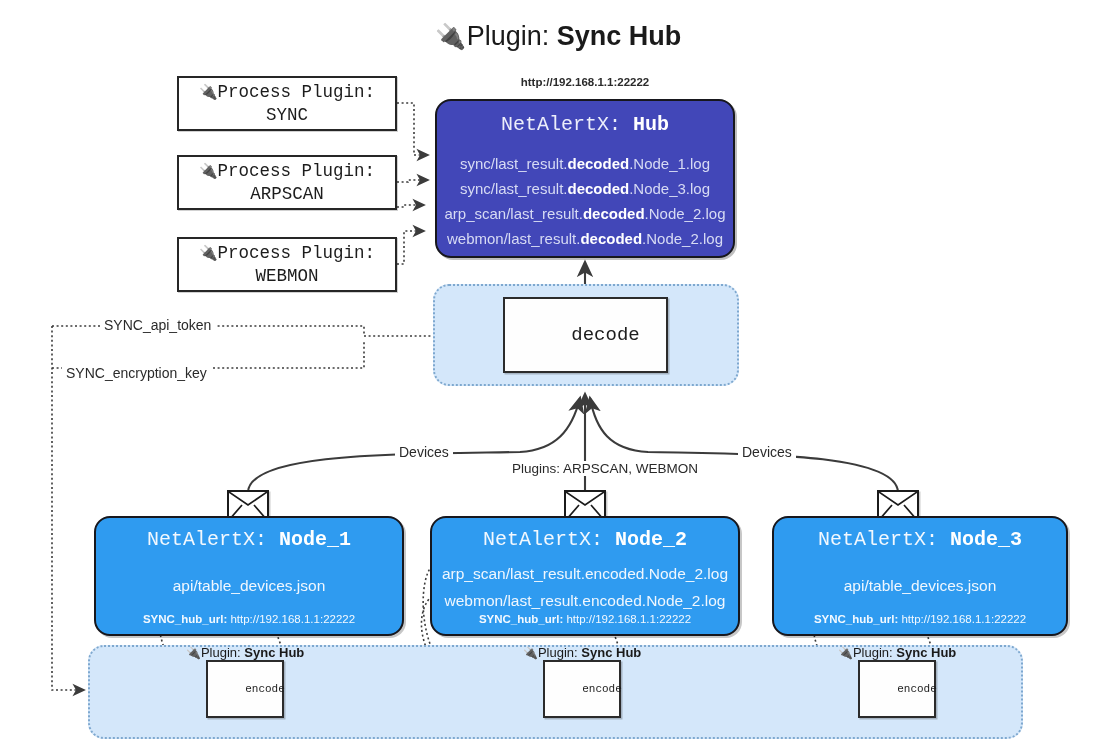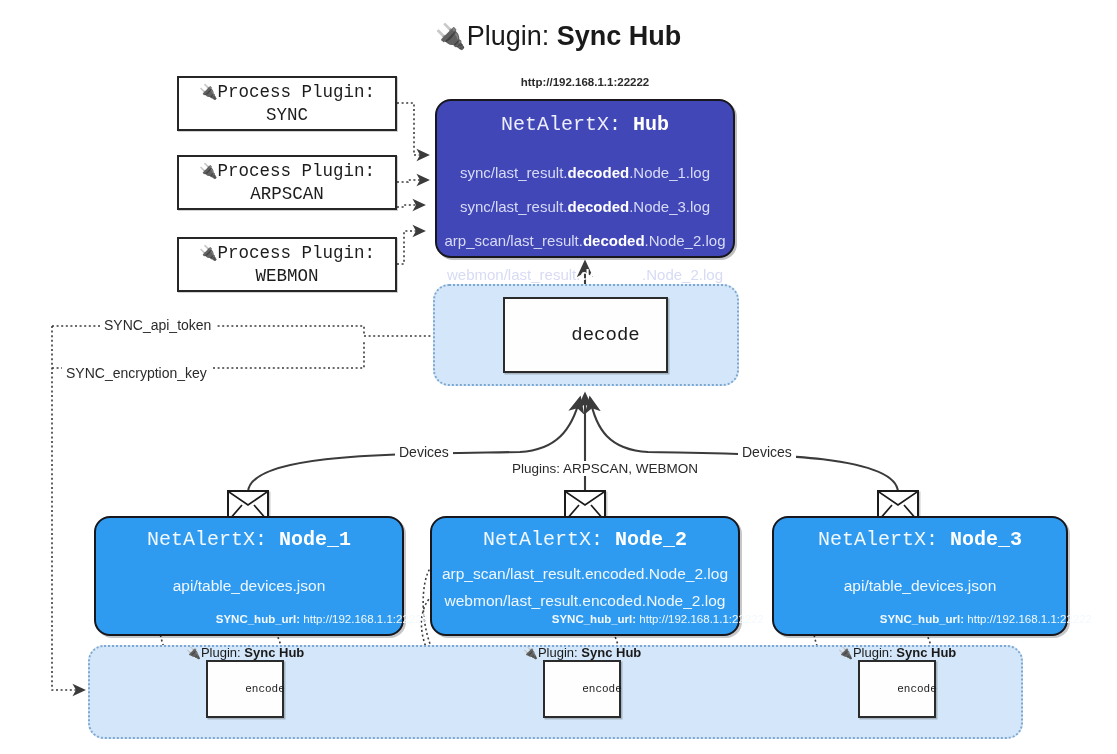--- a/index.html
+++ b/index.html
@@ -26,21 +26,21 @@
 
   
   .hub{position:absolute;left:435px;top:99px;width:300px;height:159px;
        background:#4247b8;border:2.5px solid #17171d;border-radius:16px;
        box-sizing:border-box;box-shadow:2px 2px 0 rgba(0,0,0,.25);}
   .hub .hname{position:absolute;left:0;top:12px;width:100%;text-align:center;
         font-family:"Liberation Mono","DejaVu Sans Mono",monospace;
         font-size:20px;color:#eceefb;white-space:nowrap;}
   .hub .hname b{color:#ffffff;}
   .hub .rows{position:absolute;left:0;top:50px;width:100%;}
-  .hub .row{font-size:15px;line-height:25px;color:#d7dbf4;text-align:center;white-space:nowrap;margin-top:9px;}
+  .hub .row{font-size:15px;line-height:25px;color:#d7dbf4;text-align:center;white-space:nowrap;}
   .hub .row b{color:#ffffff;font-weight:bold;}
   .huburl{position:absolute;left:435px;top:76px;width:300px;text-align:center;
           font-size:11.5px;color:#2b2b2b;font-weight:bold;white-space:nowrap;}
 
   
   .band{position:absolute;background:#d4e7fa;border:2px dotted #7ea8cf;
         border-radius:16px;box-sizing:border-box;}
   .decodeband{left:433px;top:284px;width:306px;height:102px;}
   .wbox{position:absolute;background:#fefefe;border:2px solid #2b2b2b;
         box-sizing:border-box;display:flex;align-items:center;justify-content:center;
@@ -50,22 +50,22 @@
 
   
   .node{position:absolute;background:#2f9bf0;border:2.5px solid #17171d;
         border-radius:16px;box-sizing:border-box;box-shadow:2px 2px 0 rgba(0,0,0,.22);}
   .node .nname{position:absolute;left:0;top:10px;width:100%;text-align:center;
         font-family:"Liberation Mono","DejaVu Sans Mono",monospace;
         font-size:20px;color:#f2f8fe;white-space:nowrap;}
   .node .nname b{color:#ffffff;}
   .node .nrows{position:absolute;left:0;top:50px;width:100%;}
   .node .nrow{font-size:15.5px;line-height:27px;color:#f0f7fe;text-align:center;white-space:nowrap;}
-  .node .nfoot{position:absolute;left:0;bottom:9px;width:100%;text-align:right;
-        font-size:11.5px;color:#f3f9ff;white-space:nowrap;padding-left:26px;}
+  .node .nfoot{position:absolute;left:0;bottom:9px;width:100%;text-align:center;
+        font-size:11.5px;color:#f3f9ff;white-space:nowrap;}
   .node .nfoot b{font-weight:bold;}
 
   
   .env{position:absolute;width:42px;height:32px;background:#fff;border:2px solid #1b1b1b;
        box-sizing:border-box;box-shadow:1.5px 1.5px 0 rgba(0,0,0,.2);}
 
   
   .bottomband{left:88px;top:645px;width:935px;height:94px;}
   .encodebox{width:78px;height:58px;font-size:11px;}
   .plabel{position:absolute;font-size:13px;color:#1a1a1a;white-space:nowrap;}

